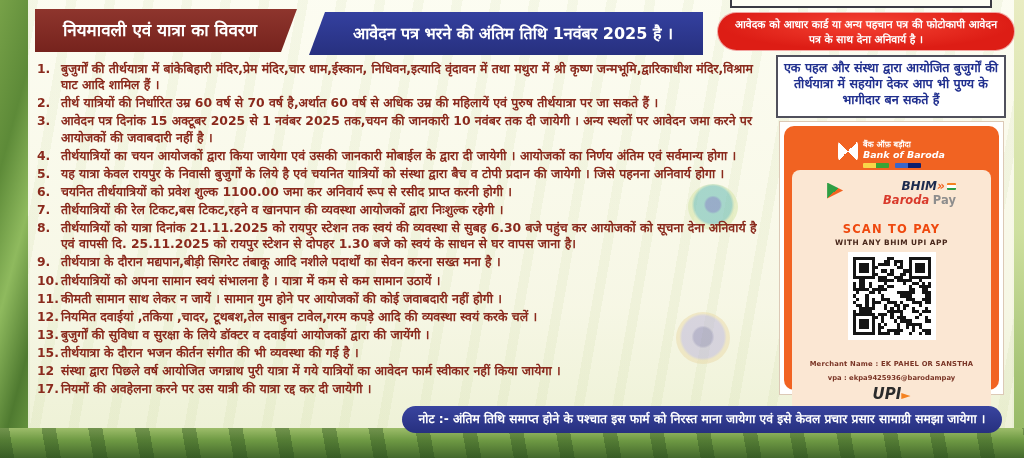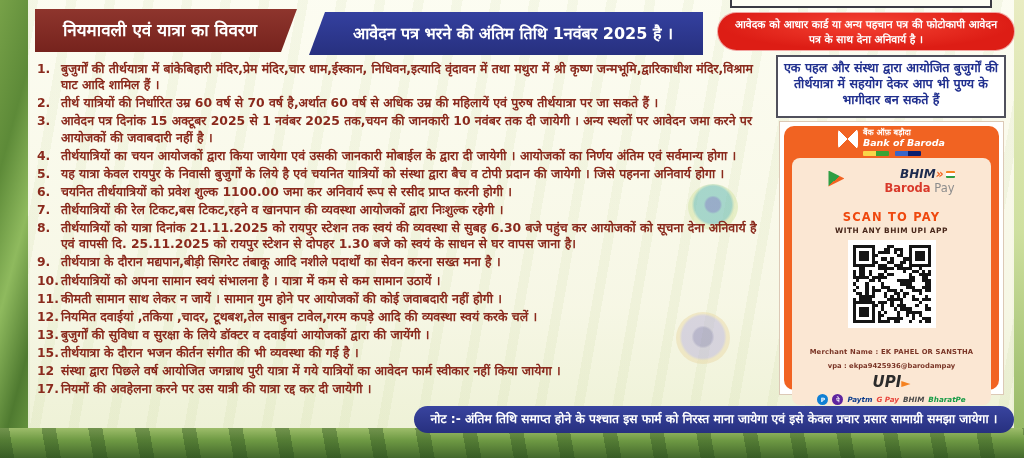--- a/index.html
+++ b/index.html
@@ -48,56 +48,56 @@
   .rule .num{flex:none;min-width:24px;}
   .rule .txt{flex:1;}
   
   .appeal{position:absolute;left:776px;top:55px;width:230px;height:63px;
     background:#fff;border:2px solid #50505c;color:#21308f;
     font-weight:700;font-size:12.6px;line-height:1.28;text-align:center;padding:3px 4px;}
   .qr-outer{position:absolute;left:779px;top:121px;width:225px;height:274px;
     background:#fff;border:1px solid #dcc9b6;padding:4px;}
   .qr-orange{width:100%;height:100%;background:#f16322;border-radius:10px;
     display:flex;flex-direction:column;align-items:stretch;}
-  .bob-head{height:38px;display:flex;flex-direction:column;align-items:center;justify-content:center;padding-top:3px;}
+  .bob-head{height:38px;display:flex;flex-direction:column;align-items:center;justify-content:center;padding-top:3px;margin-top:12px;}
   .bob-row{display:flex;align-items:center;gap:5px;}
   .bob-mark{width:20px;height:20px;border-radius:4px;position:relative;background:
     conic-gradient(from 45deg,#fff 0 90deg,transparent 90deg 180deg,#fff 180deg 270deg,transparent 270deg 360deg);}
   .bob-names{color:#fff;text-align:left;}
   .bob-hi{font-size:8px;font-weight:700;line-height:1.1;}
   .bob-en{font-size:9.5px;font-weight:800;font-style:italic;line-height:1.1;}
   .flag-strip{display:flex;gap:6px;margin-top:2px;}
   .flag{width:26px;height:5px;border-radius:1px;overflow:hidden;display:flex;}
   .flag i{flex:1;display:block;}
   .cream{flex:1;margin:2px 8px 8px;background:#fbe7d3;border-radius:8px;
     display:flex;flex-direction:column;align-items:center;padding-top:5px;position:relative;}
   .bhim-row{display:flex;align-items:center;gap:4px;}
   .bhim-mark{width:16px;height:16px;background:linear-gradient(135deg,#2e9e44 0 50%,#f16322 50% 100%);
     clip-path:polygon(0 0,100% 50%,0 100%);}
   .bhim-texts{text-align:right;}
   .bhim-line{font-size:12px;font-weight:800;font-style:italic;color:#1c2a4e;line-height:1;}
   .bhim-arrow{color:#f16322;}
   .bhim-flagdot{display:inline-block;width:9px;height:7px;vertical-align:middle;margin-left:2px;
     background:linear-gradient(180deg,#f58220 0 33%,#fff 33% 66%,#2e9e44 66% 100%);border-radius:1px;}
   .baroda-line{font-size:11.5px;line-height:1.05;}
-  .baroda-red{color:#d93a2b;font-weight:800;margin-left:36px;}
-  .baroda-gray{color:#8d8d8d;font-weight:400;}
+  .baroda-red{color:#d93a2b;font-weight:800;font-style:italic;margin-left:36px;}
+  .baroda-gray{color:#8d8d8d;font-weight:700;}
   .scan{margin-top:16px;color:#ef490f;font-weight:800;font-size:11.5px;letter-spacing:1.2px;}
   .scan-sub{margin-top:2px;color:#49281c;font-weight:700;font-size:7.4px;letter-spacing:.5px;}
   .qr-box{margin-top:5px;width:88px;height:88px;background:#fff;padding:5px;}
   .merchant{margin-top:20px;color:#7a3526;font-weight:700;font-size:6.8px;letter-spacing:.2px;}
   .vpa{margin-top:6px;color:#7a3526;font-weight:700;font-size:6.8px;}
   .upi-logo{margin-top:5px;font-size:15px;font-weight:800;font-style:italic;color:#2b2b2b;line-height:1;}
   .upi-tri{color:#f58220;font-size:12px;}
   .apps-row{margin-top:4px;display:flex;align-items:center;gap:4px;}
   .app-icon{width:11px;height:11px;border-radius:50%;color:#fff;font-size:6px;font-weight:700;
     display:inline-flex;align-items:center;justify-content:center;}
   .app-word{font-size:7.2px;font-weight:800;font-style:italic;}
   
-  .note-pill{position:absolute;left:414px;top:406px;width:600px;height:27px;border-radius:14px;
+  .note-pill{position:absolute;left:402px;top:406px;width:600px;height:27px;border-radius:14px;
     background:linear-gradient(180deg,#39449f 0%,#27307f 100%);
     color:#fff;font-weight:700;font-size:12.2px;line-height:27px;text-align:center;}
 </style>
 </head>
 <body>
 
 <div class="stage">
 
   <div class="bg-left"></div>
   <div class="bg-right"></div>

